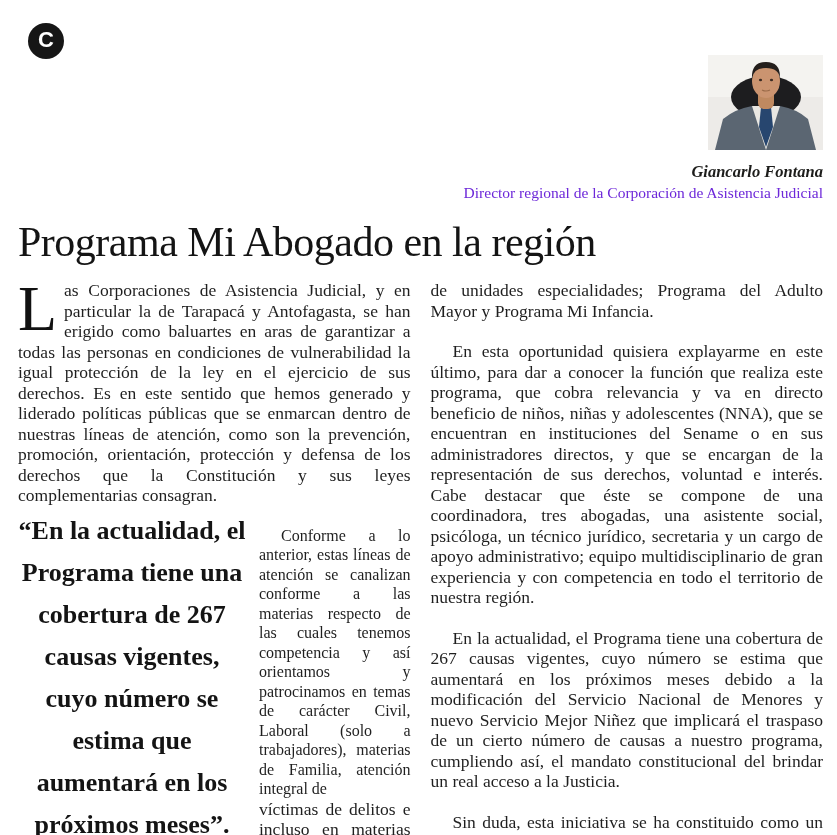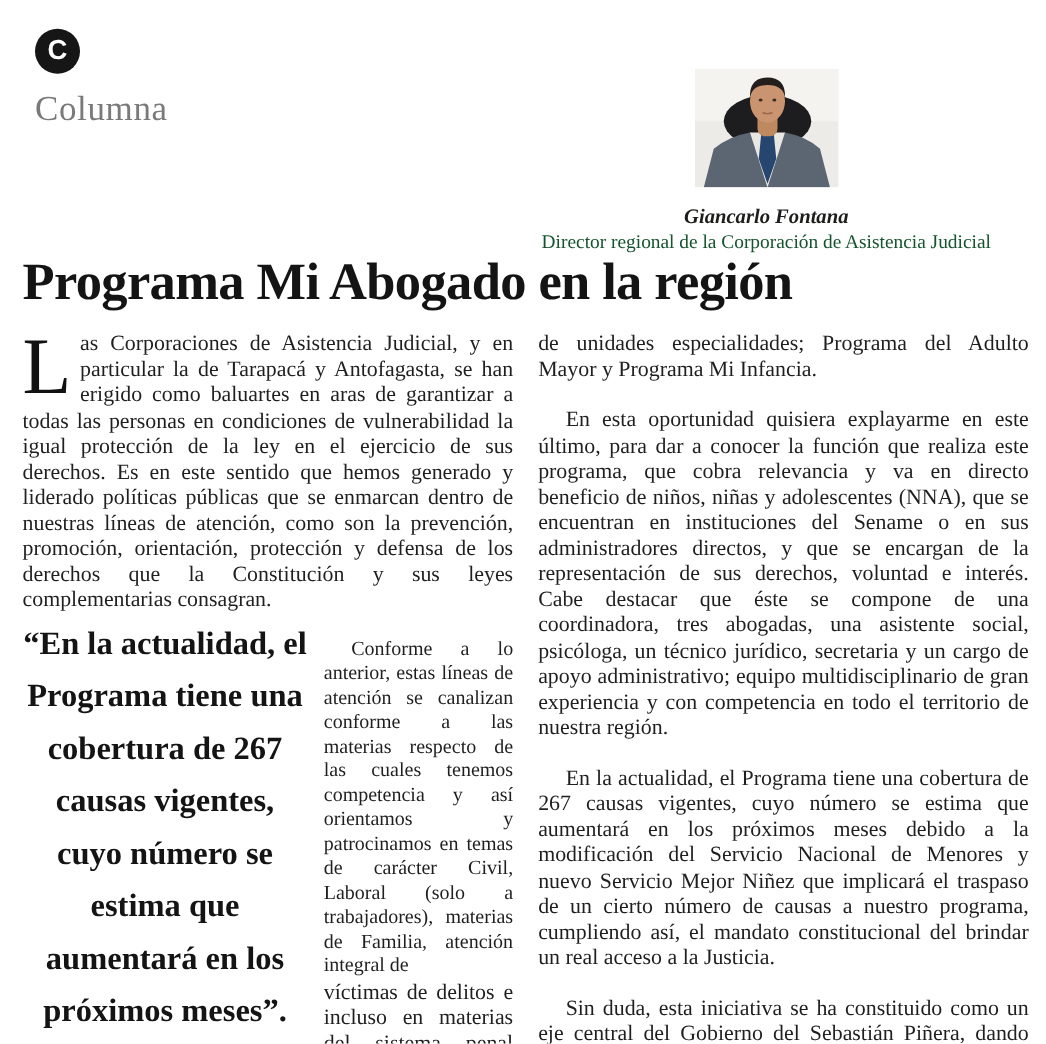--- a/index.html
+++ b/index.html
@@ -24,32 +24,32 @@
   }
   .logo-badge span {
     font-family: "Liberation Sans", sans-serif;
     font-weight: bold; font-size: 22px; color: #ffffff;
     transform: translateY(-1px);
   }
   .section-label {
     position: absolute; left: 10px; top: 72px;
     font-size: 28px; color: #7a7a7a; letter-spacing: 0.5px;
   }
-  .author { position: absolute; right: 0; top: 55px; width: 420px; text-align: center; }
+  .author { position: absolute; right: 0; top: 55px; width: 420px; text-align: right; }
   .photo { display: inline-block; width: 115px; height: 95px; overflow: hidden; }
   .photo svg { display: block; width: 115px; height: 95px; }
   .author-name {
     margin-top: 8px;
     font-weight: bold; font-style: italic; font-size: 16.5px; color: #1d1d1b;
   }
-  .author-role { margin-top: 2px; font-size: 15.5px; color: #14532d; }
+  .author-role { margin-top: 2px; font-size: 15.5px; color: #6d28d9; }
   
   .headline {
-    margin-top: 11px;
-    font-size: 42px; font-weight: bold; color: #141414;
+    margin-top: 27px;
+    font-size: 42px; font-weight: normal; color: #141414;
     letter-spacing: -0.5px; line-height: 1.1;
   }
   
   .columns { display: flex; gap: 20px; margin-top: 15px; }
   .col { flex: 1 1 0; min-width: 0; }
   .para {
     font-size: 17.5px; line-height: 20.5px;
     text-align: justify; color: #1f1f1f;
     hyphens: auto; -webkit-hyphens: auto;
   }
@@ -71,21 +71,20 @@
 </style>
 </head>
 <body>
 
 <div class="page">
 
   <header class="masthead">
     <div class="logo-badge">
       <span>C</span>
     </div>
-    <div class="section-label">Columna</div>
 
     <figure class="author">
       <div class="photo">
         <svg viewBox="0 0 115 95" xmlns="http://www.w3.org/2000/svg">
           <rect width="115" height="95" fill="#edebe8"></rect>
           <rect width="115" height="42" fill="#f4f3f0"></rect>
           <ellipse cx="58" cy="42" rx="35" ry="21" fill="#1d1d1f"></ellipse>
           <path d="M7,95 L15,64 Q27,54 44,51 L58,58 L72,51 Q89,54 100,64 L108,95 Z" fill="#5b6672"></path>
           <path d="M44,51 L58,95 L72,51 Z" fill="#e9e7e2"></path>
           <path d="M53,52 L63,52 L65,72 L58,92 L51,72 Z" fill="#27466f"></path>

